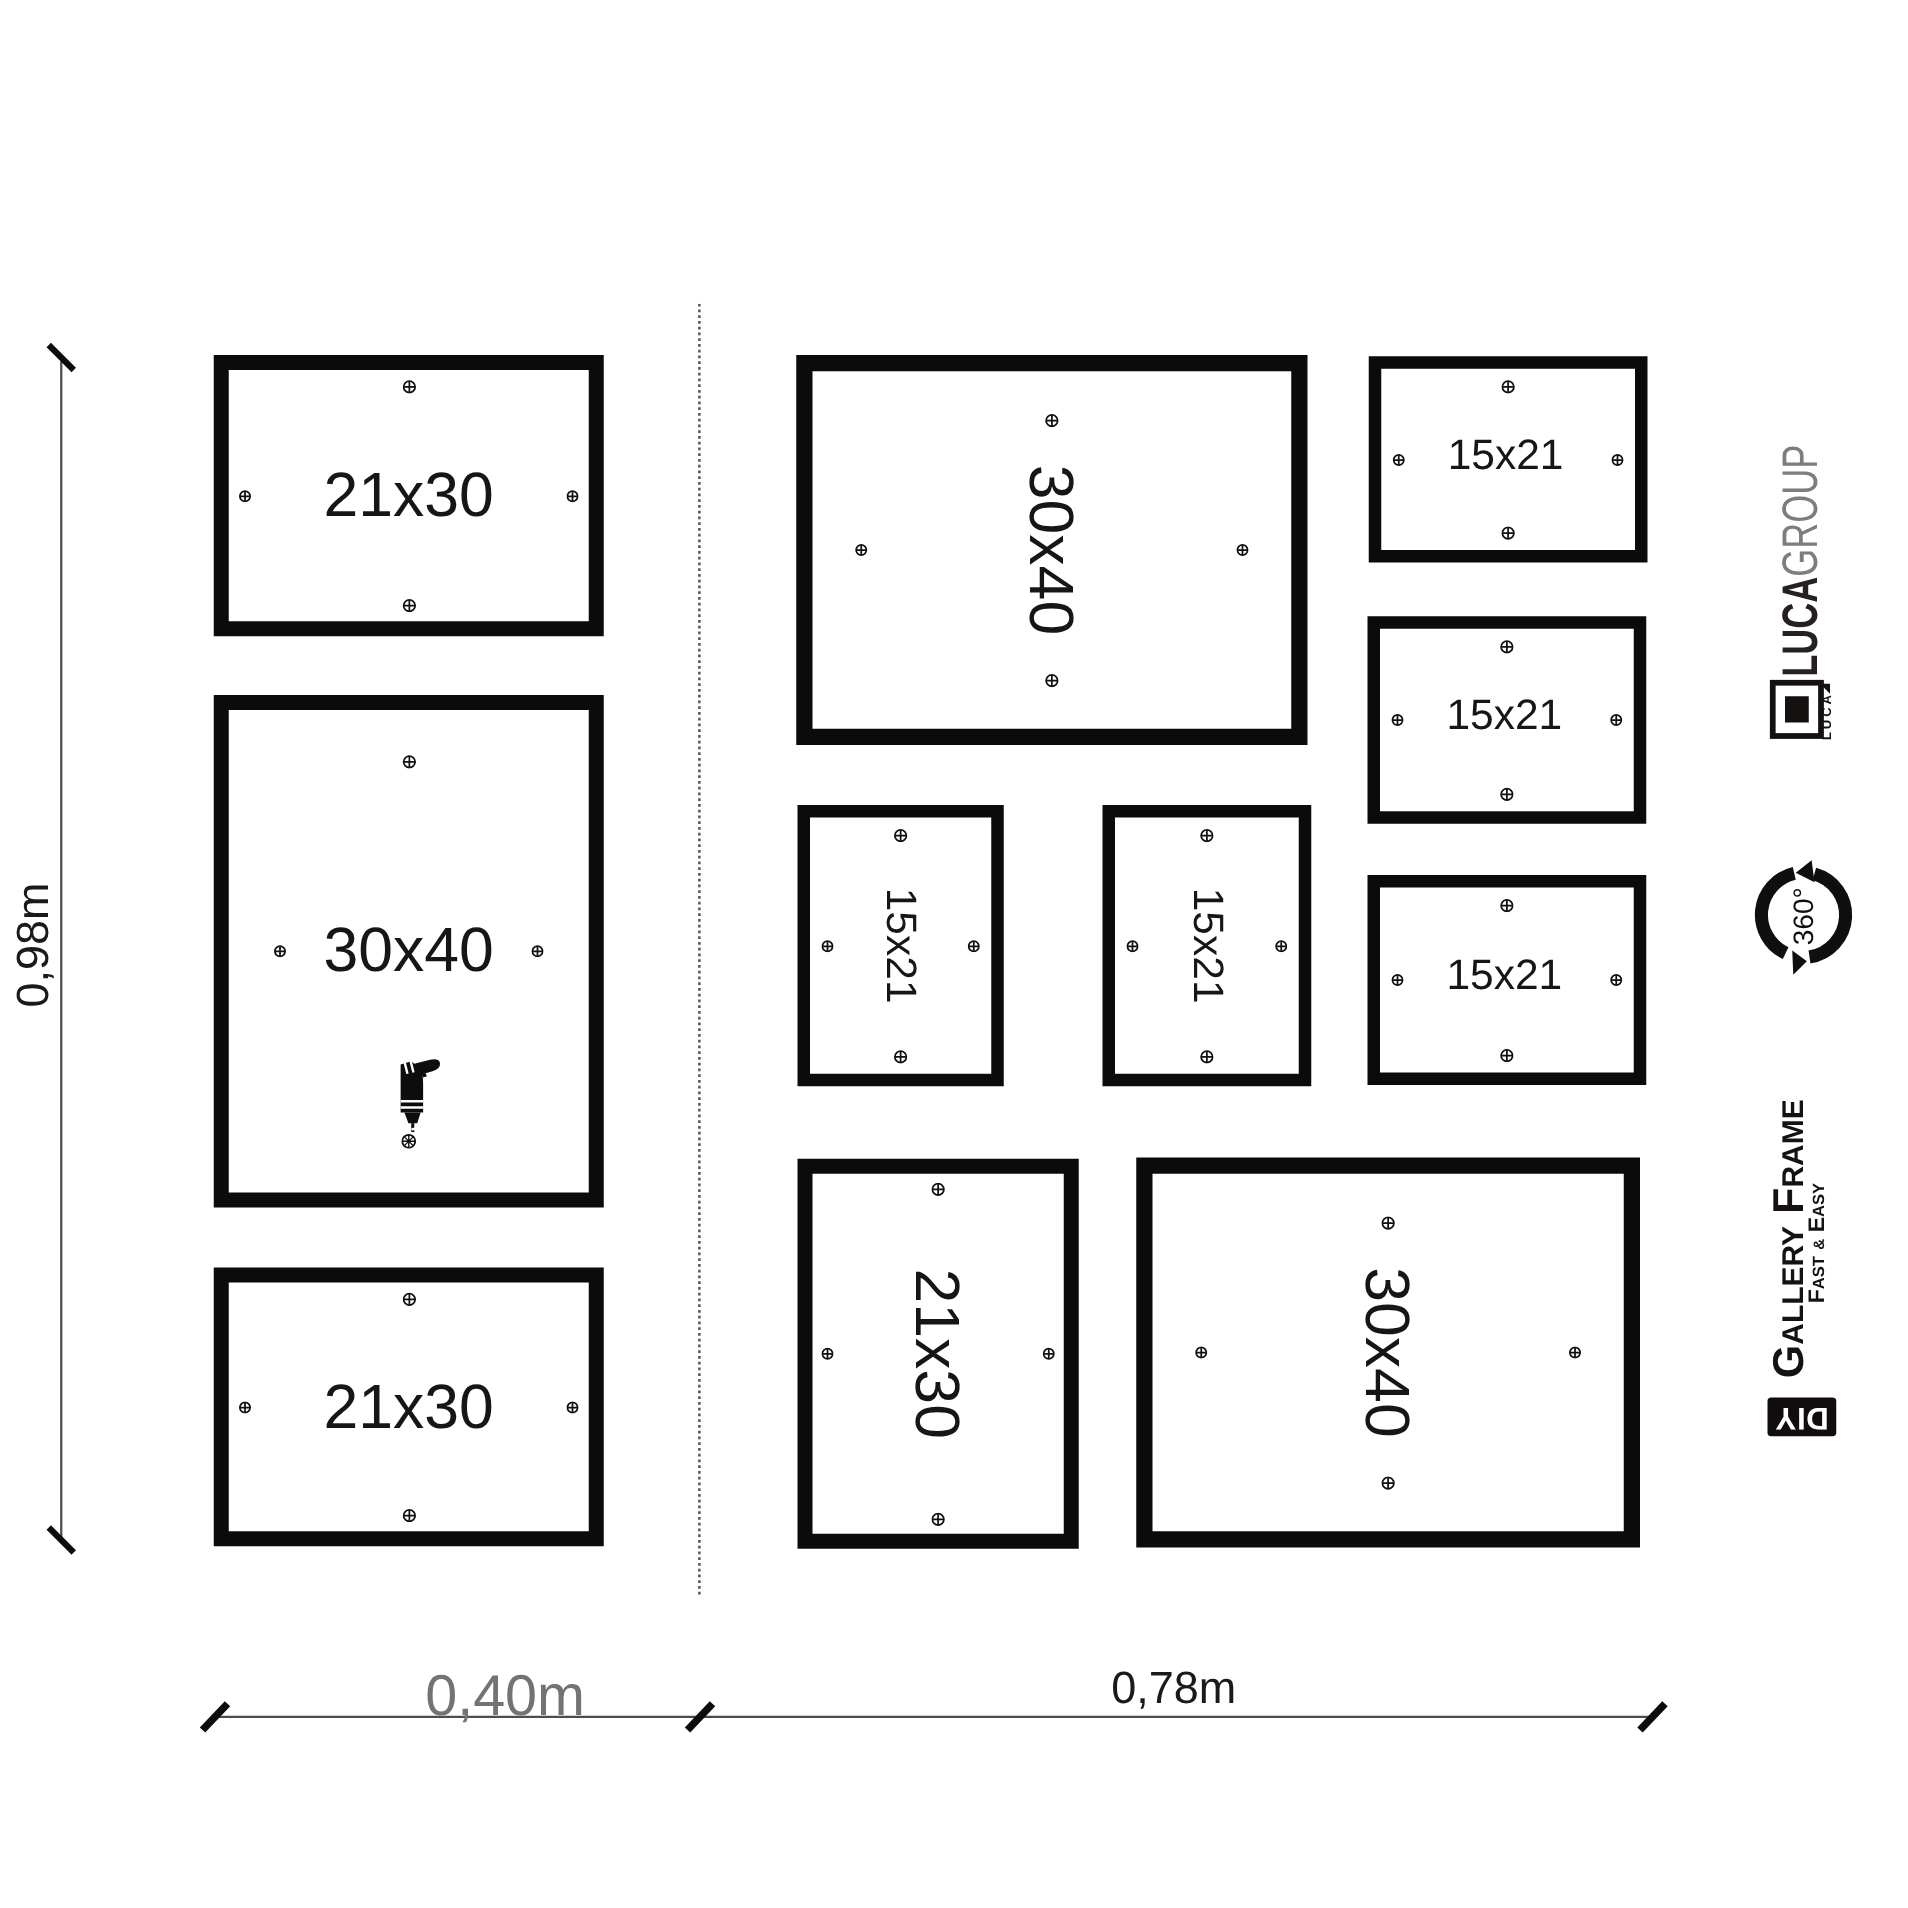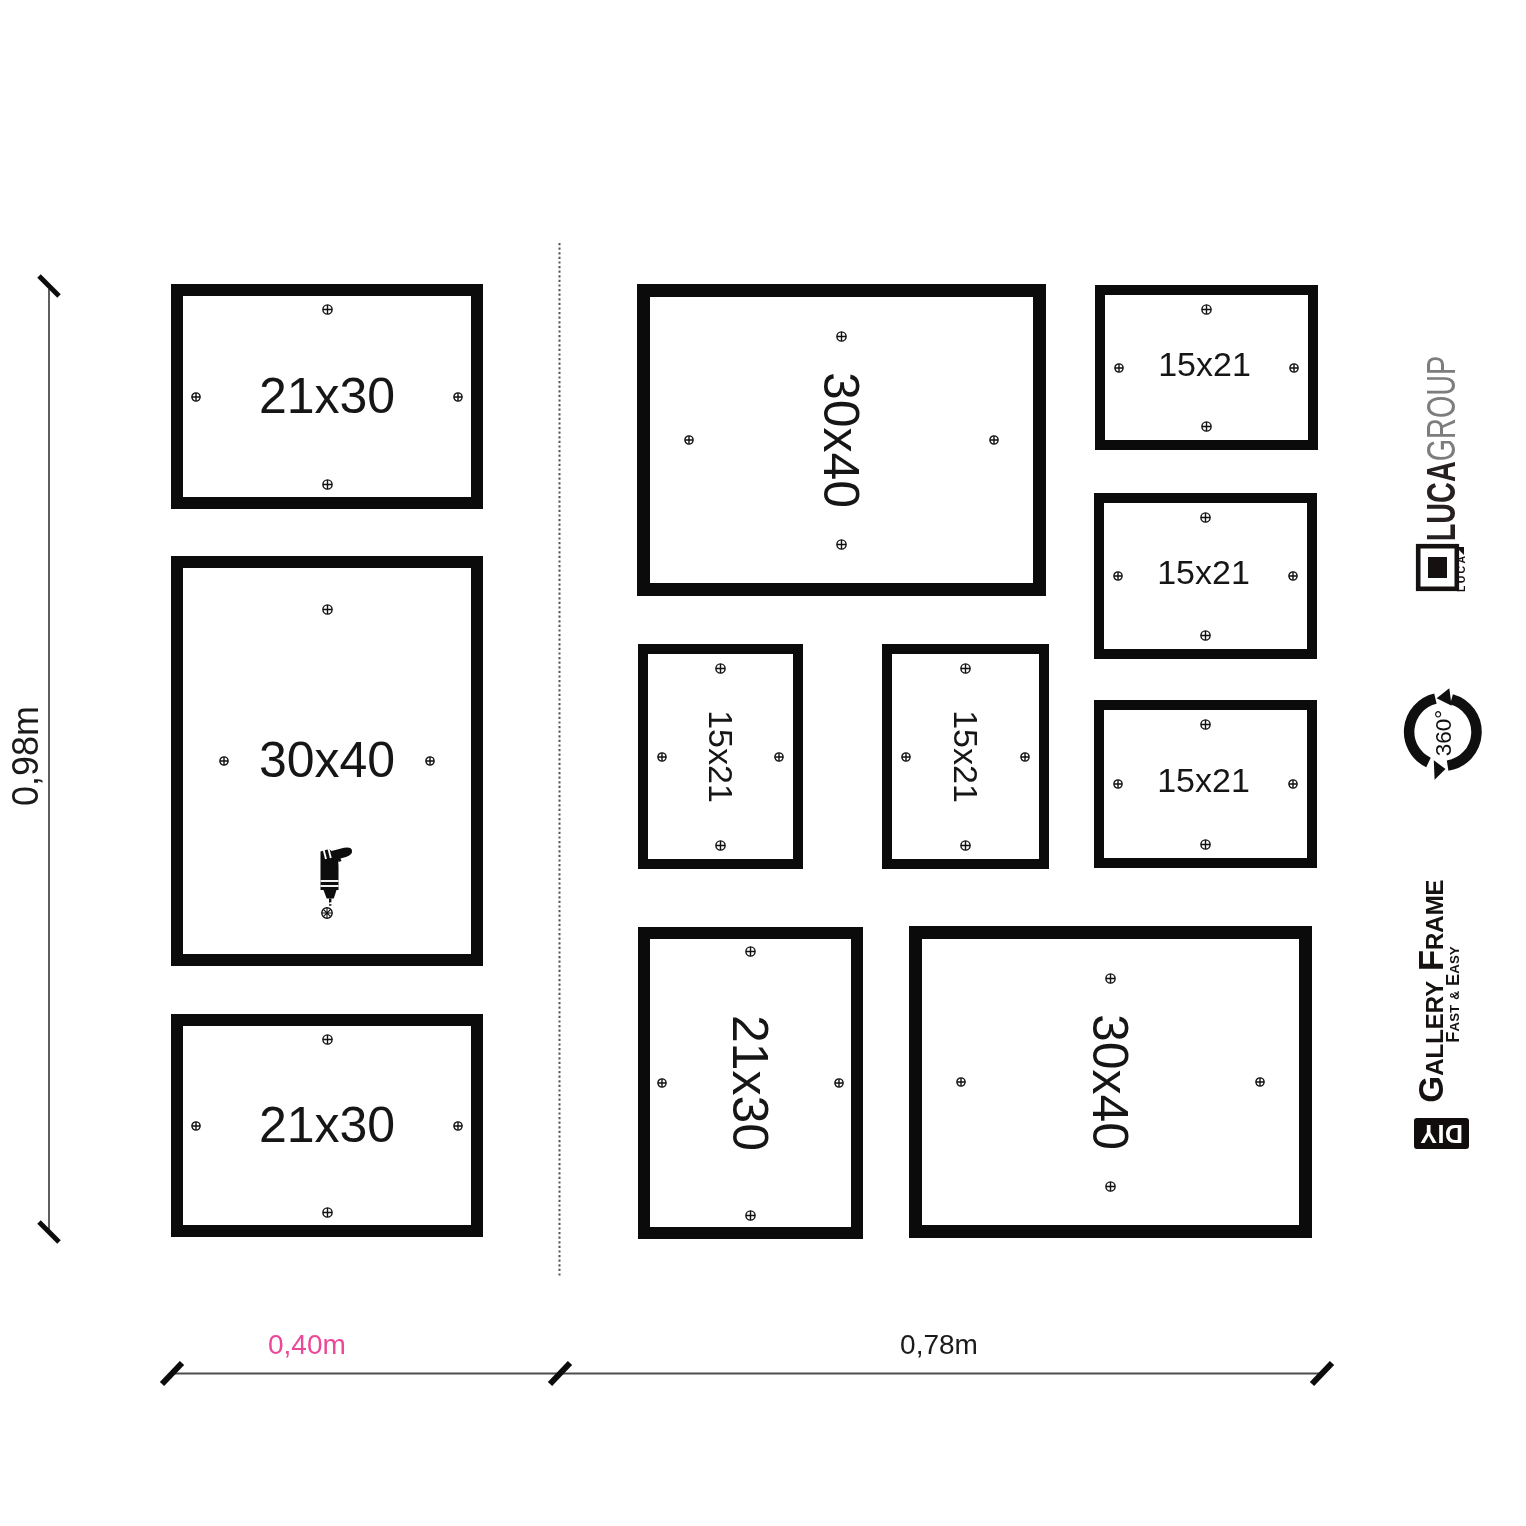--- a/index.html
+++ b/index.html
@@ -301,23 +301,23 @@
 
 <div style="position:absolute;left:-74px;top:737px;width:200px;height:38px;line-height:38px;text-align:center;font-size:36px;color:#1a1a1a;transform:rotate(-90deg)">0,98m</div>
 
 <svg class="ov" style="left:150px;top:1350px" width="1195" height="50" viewBox="0 0 1195 50">
       <line x1="22" y1="23.5" x2="1172" y2="23.5" stroke="#4d4d4d" stroke-width="1.8"></line>
       <line x1="12" y1="34" x2="32" y2="13" stroke="#0c0c0c" stroke-width="6"></line>
       <line x1="400" y1="34" x2="420" y2="13" stroke="#0c0c0c" stroke-width="6"></line>
       <line x1="1162" y1="34" x2="1182" y2="13" stroke="#0c0c0c" stroke-width="6"></line>
     </svg>
 
-<div style="position:absolute;left:268px;top:1329px;width:200px;text-align:left;font-size:28px;color:#ec4899">0,40m</div>
-
-<div style="position:absolute;left:839px;top:1329px;width:200px;text-align:center;font-size:28px;color:#1a1a1a">0,78m</div>
+<div style="position:absolute;left:268px;top:1329px;width:200px;text-align:right;font-size:46px;color:#737373">0,40m</div>
+
+<div style="position:absolute;left:839px;top:1329px;width:200px;text-align:center;font-size:36px;color:#1a1a1a">0,78m</div>
 
 <div style="position:absolute;left:1311px;top:428px;width:260px;height:41px;line-height:41px;text-align:center;font-size:40px;color:#262020;transform:rotate(-90deg) scaleX(0.72);white-space:nowrap"><b>LUCA</b><span style="color:#7d7d7d;font-weight:normal">GROUP</span></div>
 
 <svg class="ov" style="left:1415px;top:543px" width="52" height="50" viewBox="0 0 52 50">
 <rect x="3.2" y="3.2" width="38.6" height="42.6" fill="none" stroke="#161111" stroke-width="4.6"></rect>
 <rect x="13" y="14" width="19" height="21" fill="#161111"></rect>
 <polygon points="41,4 49,4 49,12" fill="#161111"></polygon>
 <text x="50" y="49" font-size="10.5" font-weight="bold" fill="#161111" font-family="Liberation Sans" transform="rotate(-90 50 49)" textLength="36">LUCA</text>
 </svg>
 

